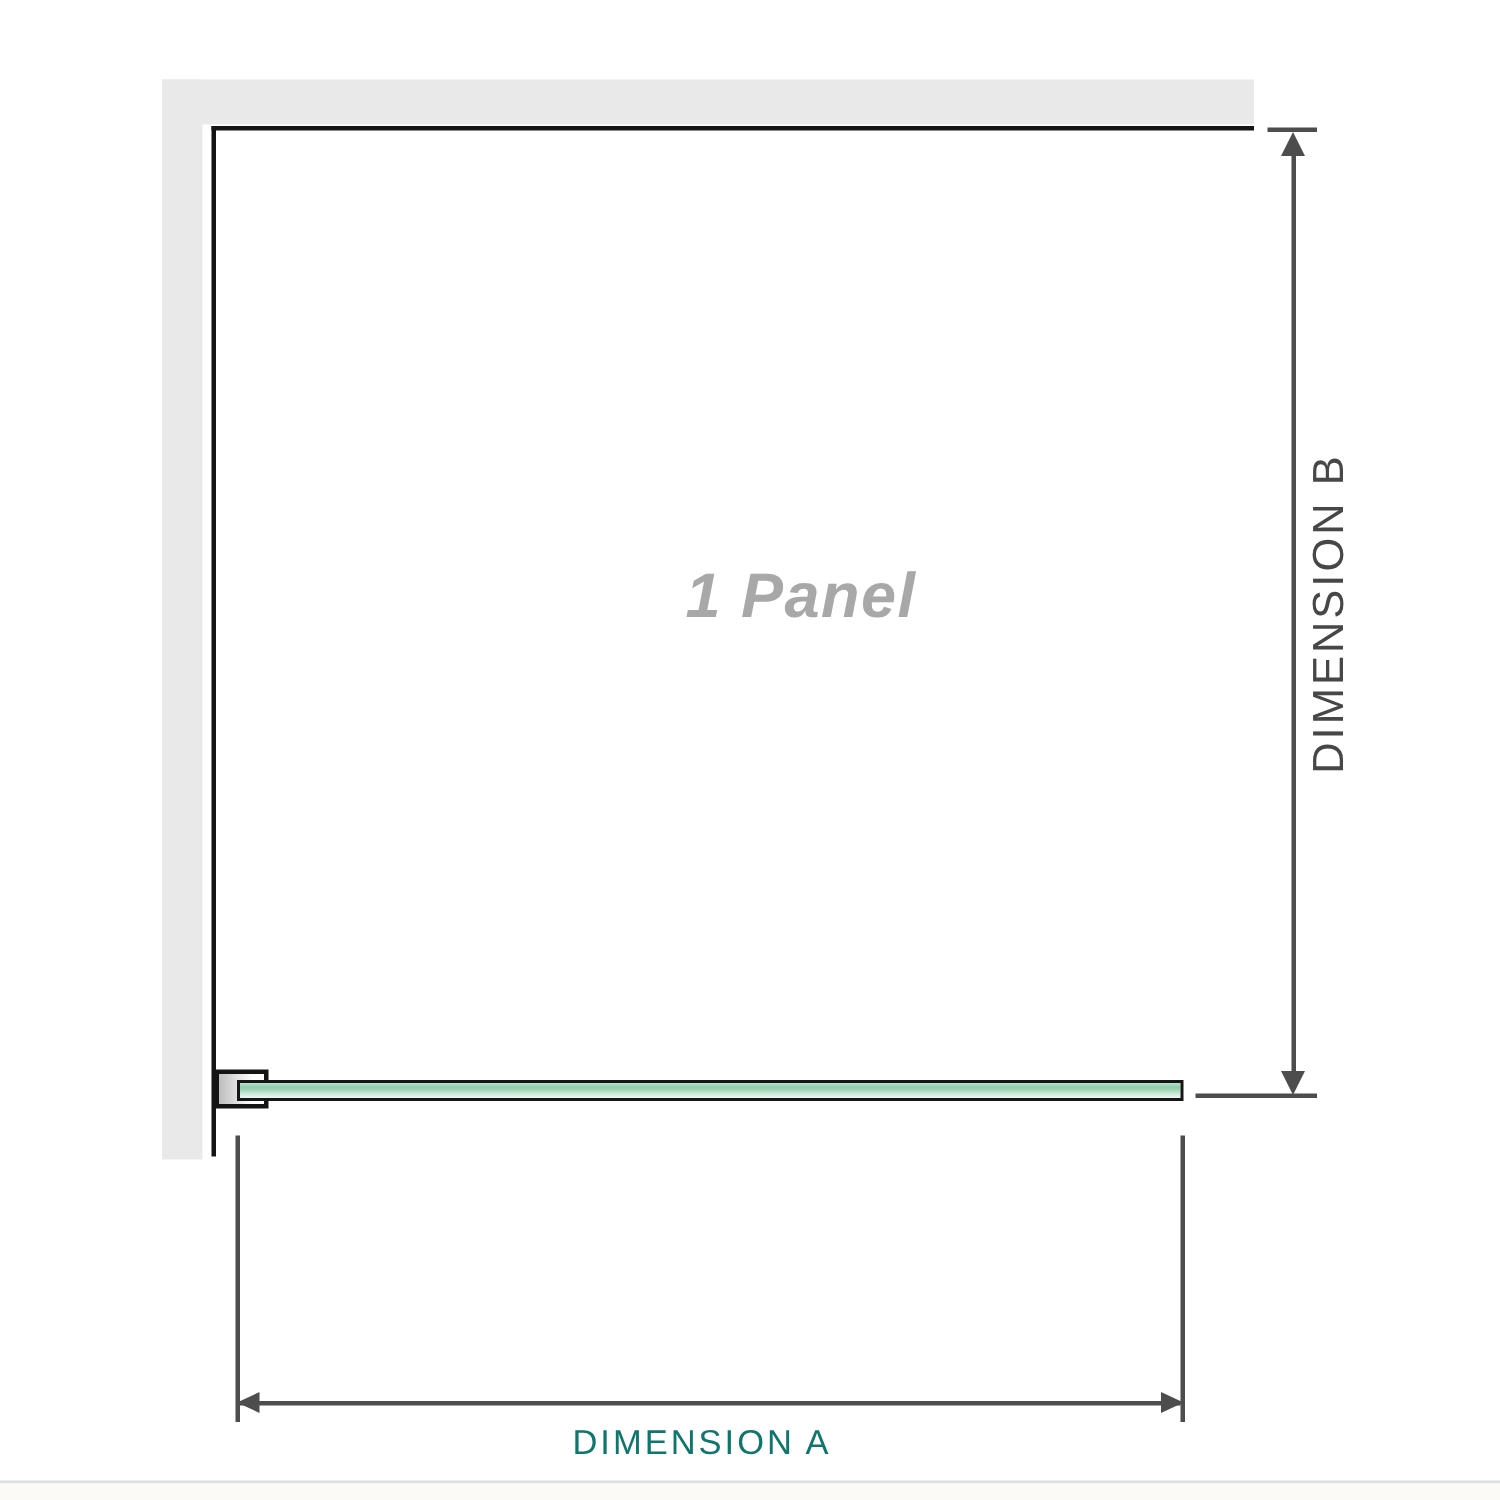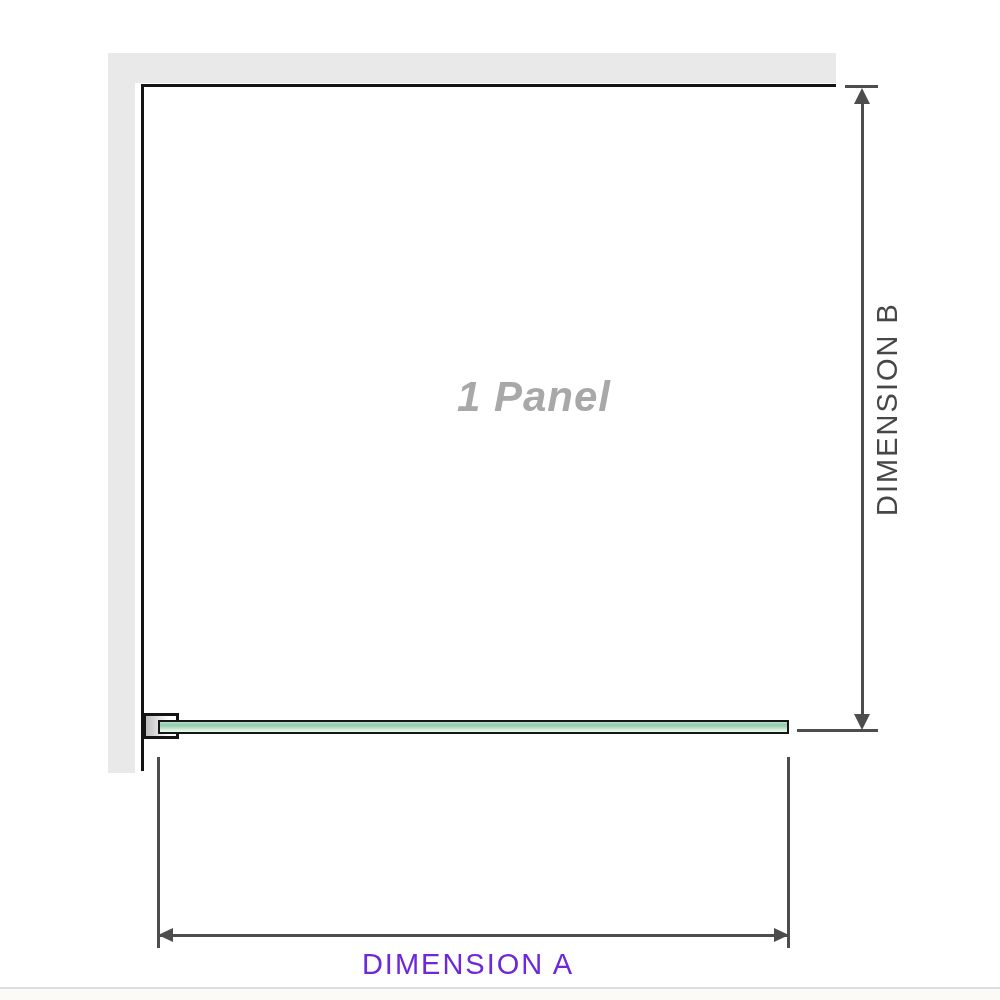--- a/index.html
+++ b/index.html
@@ -63,21 +63,21 @@
 
   .ext-line-a-left  { left: 157px; top: 757px; width: 3px; height: 191px; }
   .ext-line-a-right { left: 787px; top: 757px; width: 3px; height: 191px; }
   .dim-a-line { left: 160px; top: 934px; width: 627px; height: 3px; }
   .arrow-left  { left: 158px; top: 928px; border-top: 7px solid transparent; border-bottom: 7px solid transparent; border-right: 15px solid #4d4d4d; }
   .arrow-right { left: 774px; top: 928px; border-top: 7px solid transparent; border-bottom: 7px solid transparent; border-left: 15px solid #4d4d4d; }
 
   .dim-a-label {
     left: 468px; top: 948px;
     transform: translateX(-50%);
-    font-size: 29px; letter-spacing: 2px; color: #6d28d9; white-space: nowrap;
+    font-size: 23px; letter-spacing: 2px; color: #0f766e; white-space: nowrap;
   }
 
   
   .page-divider { left: 0; top: 987px; width: 1000px; height: 2px; background: #dcdfe0; }
   .footer-strip { left: 0; top: 989px; width: 1000px; height: 11px; background: #fbfaf7; }
 </style>
 </head>
 <body>
 
 <div id="canvas">

